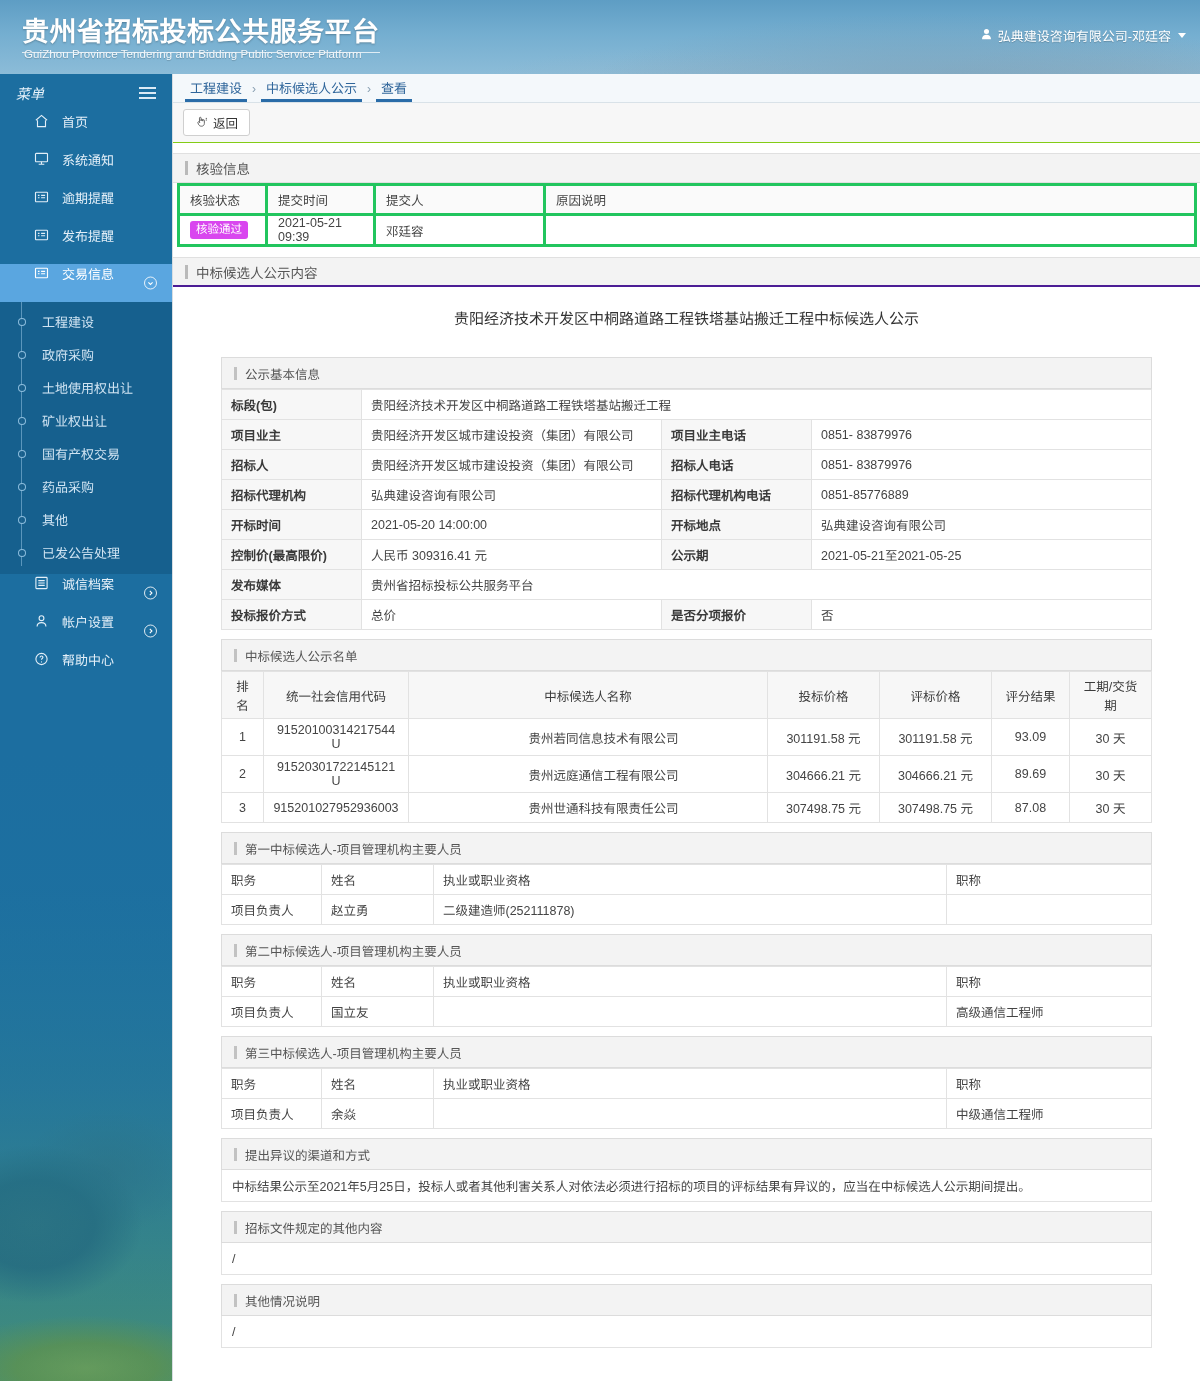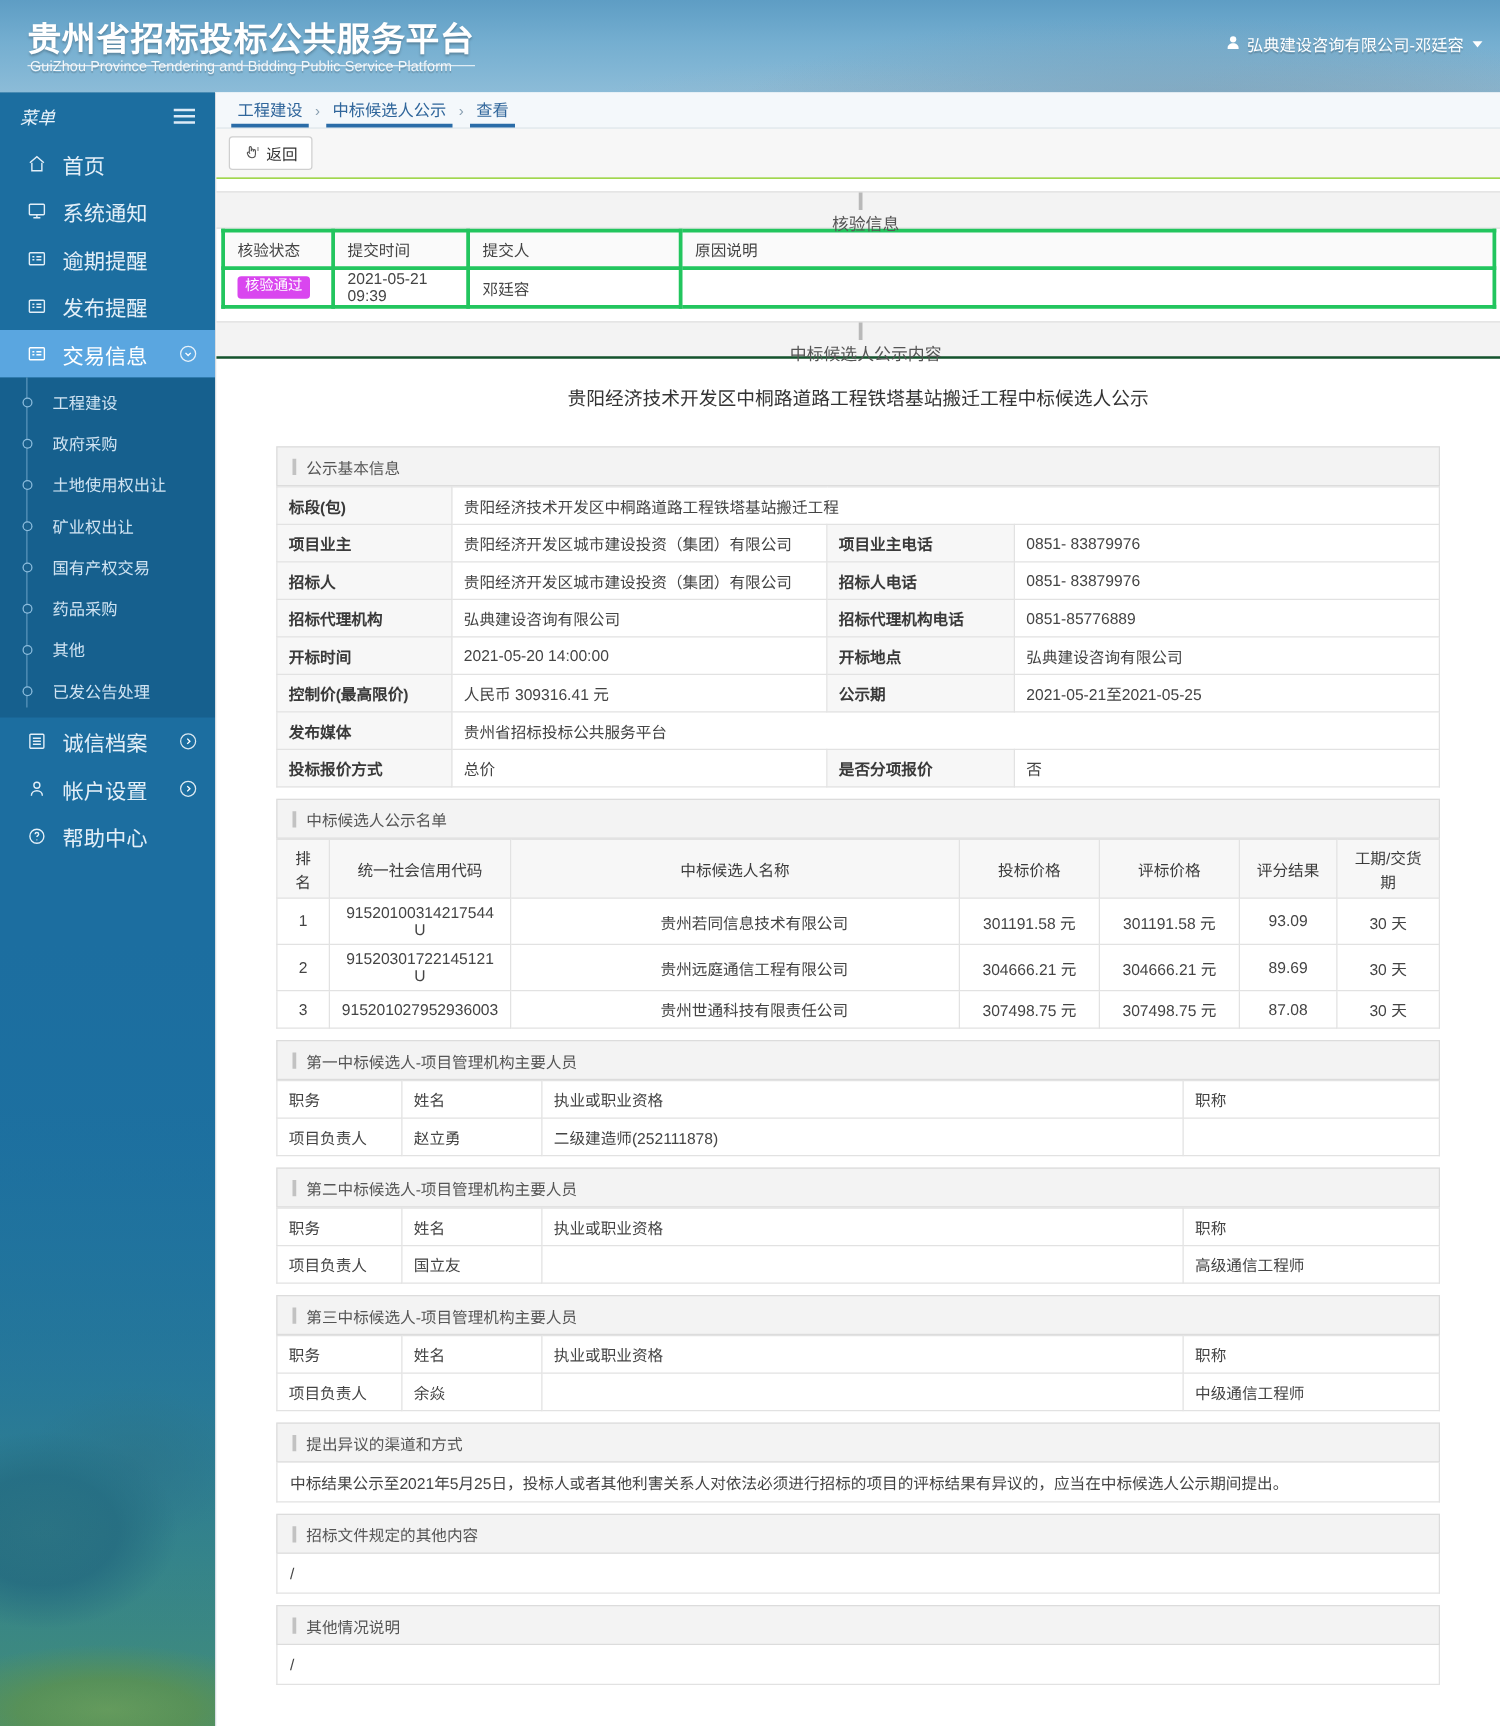--- a/index.html
+++ b/index.html
@@ -53,22 +53,22 @@
       linear-gradient(180deg, #1c6ea0 0%, #1c6ea0 62%, #2e7b92 78%, #3f8a7d 90%, #4e9468 100%);
     overflow: hidden;
   }
   .menu-head {
     height: 38px; display: flex; align-items: center; justify-content: space-between;
     padding: 0 16px 0 16px; color: #eaf4fb; font-size: 14px; font-style: italic;
   }
   .hamburger { display: flex; flex-direction: column; gap: 3px; cursor: pointer; }
   .hamburger i { display: block; width: 17px; height: 2px; background: #dbeaf6; }
   .nav-item {
-    height: 38px; display: flex; align-items: center; padding-left: 20px;
-    color: #e3eff8; font-size: 17px; cursor: pointer; position: relative;
+    height: 38px; display: flex; align-items: flex-start; padding-left: 32px;
+    color: #e3eff8; font-size: 13px; cursor: pointer; position: relative;
   }
   .nav-item.active { background: #5aa6e0; color: #fff; }
   .nav-item .nav-ico {
     width: 19px; height: 17px; margin-right: 11px; flex: none;
     display: flex; align-items: center; justify-content: center;
   }
   .nav-item .nav-ico svg { width: 17px; height: 16px; }
   .nav-arrow {
     position: absolute; right: 15px; top: 50%; transform: translateY(-50%);
     width: 13px; height: 13px; border-radius: 50%;
@@ -110,26 +110,26 @@
   }
   .btn-back {
     height: 27px; padding: 0 11px; background: #fff; border: 1px solid #cfcfcf;
     border-radius: 3px; display: flex; align-items: center; gap: 5px;
     font-size: 12.5px; color: #333; cursor: pointer;
   }
   .btn-back svg { width: 13px; height: 13px; }
   .panel-title {
     height: 30px; background: #f3f3f3; border: 1px solid #e0e0e0; border-left: none; border-right: none;
     display: flex; align-items: center; padding-left: 12px;
-    font-size: 13.5px; color: #555; margin-top: 10px; flex-direction: column;
+    font-size: 13.5px; color: #555; margin-top: 10px;
   }
   .panel-title .bar {
     width: 3px; height: 14px; background: #b9b9b9; margin-right: 8px; flex: none;
   }
-  .panel-title.blue-line { border-bottom: 2px solid #14532d; }
+  .panel-title.blue-line { border-bottom: 2px solid #4c1d95; }
   table.verify {
     width: 1020px; margin-left: 4px; border-collapse: collapse; font-size: 12.5px;
   }
   table.verify th, table.verify td {
     border: 3px solid #22c55e; height: 30px; padding: 0 10px;
     text-align: left; font-weight: normal;
   }
   table.verify th { background: #fafafa; color: #444; }
   table.verify td { color: #444; }
   .badge-pass {

